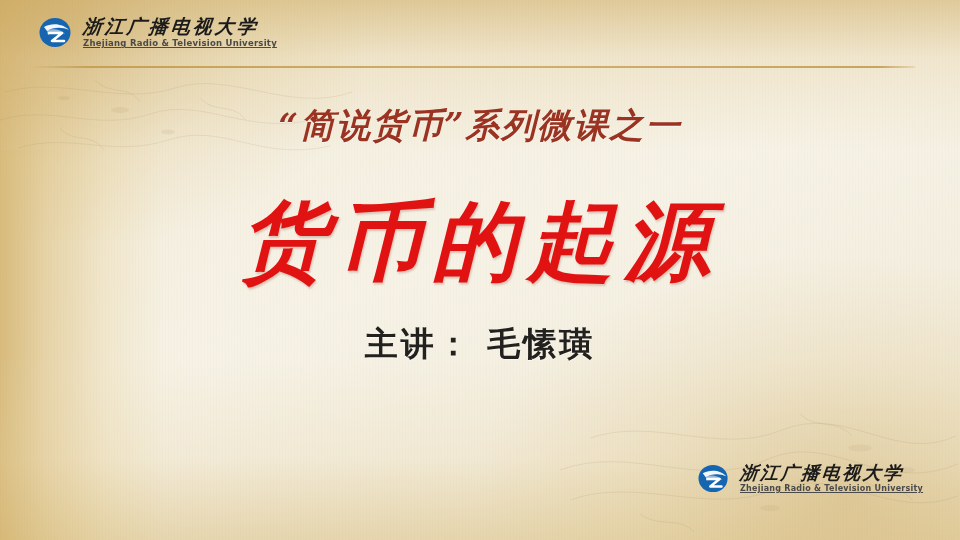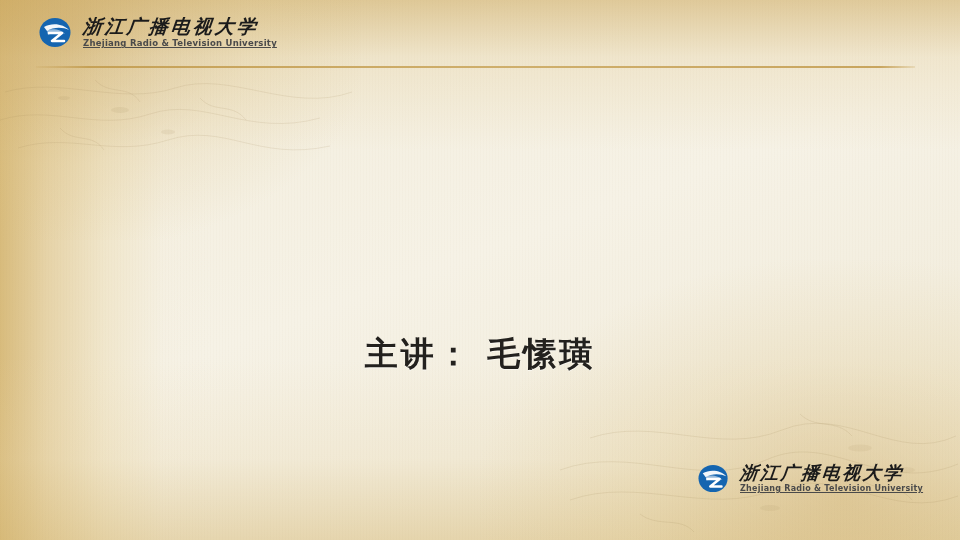--- a/index.html
+++ b/index.html
@@ -149,21 +149,21 @@
     color: #e11212;
     font-family: "DejaVu Serif", "Liberation Serif", serif;
     font-weight: 700;
     font-style: italic;
     line-height: 1.05;
     text-shadow: 1px 2px 2px rgba(120,30,20,0.22);
     white-space: nowrap;
   }
   .presenter {
     position: absolute;
-    left: 0; right: 0; top: 332px;
+    left: 0; right: 0; top: 322px;
     text-align: center;
     font-size: 33px;
     letter-spacing: 3px;
     color: #23211e;
     font-family: "DejaVu Serif", "Liberation Serif", serif;
     font-weight: 700;
     text-shadow: 0 1px 0 rgba(255,255,255,0.5);
     white-space: nowrap;
   }
 
@@ -239,20 +239,22 @@
       </svg>
     </span>
     <span class="logo-text">
       <span class="logo-cn">浙江广播电视大学</span>
       <span class="logo-en">Zhejiang Radio &amp; Television University</span>
     </span>
   </div>
 
   <div class="divider"></div>
 
+  <div class="subtitle">“简说货币”系列微课之一</div>
+  <div class="main-title">货币的起源</div>
   <div class="presenter">主讲： 毛愫璜</div>
 
   <div class="footer-logo">
     <span class="logo-mark">
       <svg viewBox="0 0 36 33" width="34" height="31">
         <ellipse cx="17" cy="16.5" rx="15.5" ry="14.5" fill="#1565b0"></ellipse>
         <path d="M6 11 C14 6, 26 8, 31 14 C25 11, 15 11, 9 15 Z" fill="#ffffff" opacity="0.95"></path>
         <path d="M9 14 C16 12, 24 14, 27 18 C21 15, 14 16, 10 19 Z" fill="#ffffff" opacity="0.55"></path>
         <path d="M11 17 L24 17 L14 25 L26 25" stroke="#ffffff" stroke-width="2.6" fill="none" stroke-linecap="round" stroke-linejoin="round"></path>
       </svg>

